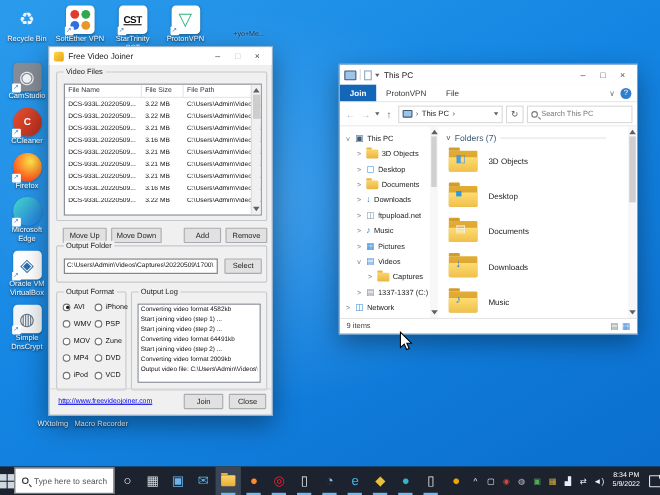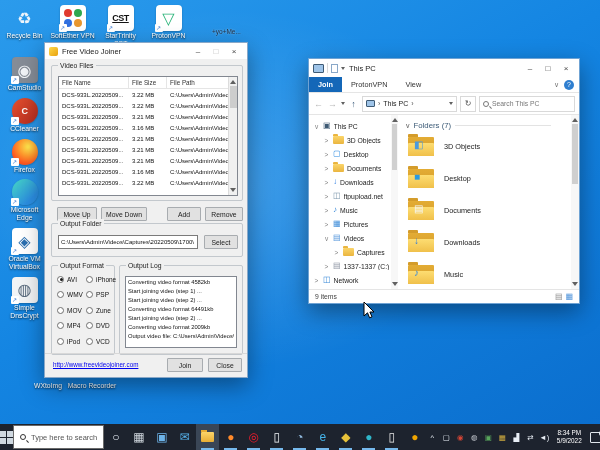--- a/index.html
+++ b/index.html
@@ -391,21 +391,21 @@
       <span class="wctrls">
         <span class="wctrl">–</span>
         <span class="wctrl">□</span>
         <span class="wctrl">×</span>
       </span>
     </div>
 
     <div class="ex-menu">
       <span class="tab file">Join</span>
       <span class="tab">ProtonVPN</span>
-      <span class="tab">View</span>
+      <span class="tab">File</span>
       <span class="menu-right">
         <span class="chev">∨</span>
         <span class="help">?</span>
       </span>
     </div>
 
     <div class="ex-addr">
       <span class="nava">←</span>
       <span class="nava">→</span>
       <span class="tri-down sm"></span>

